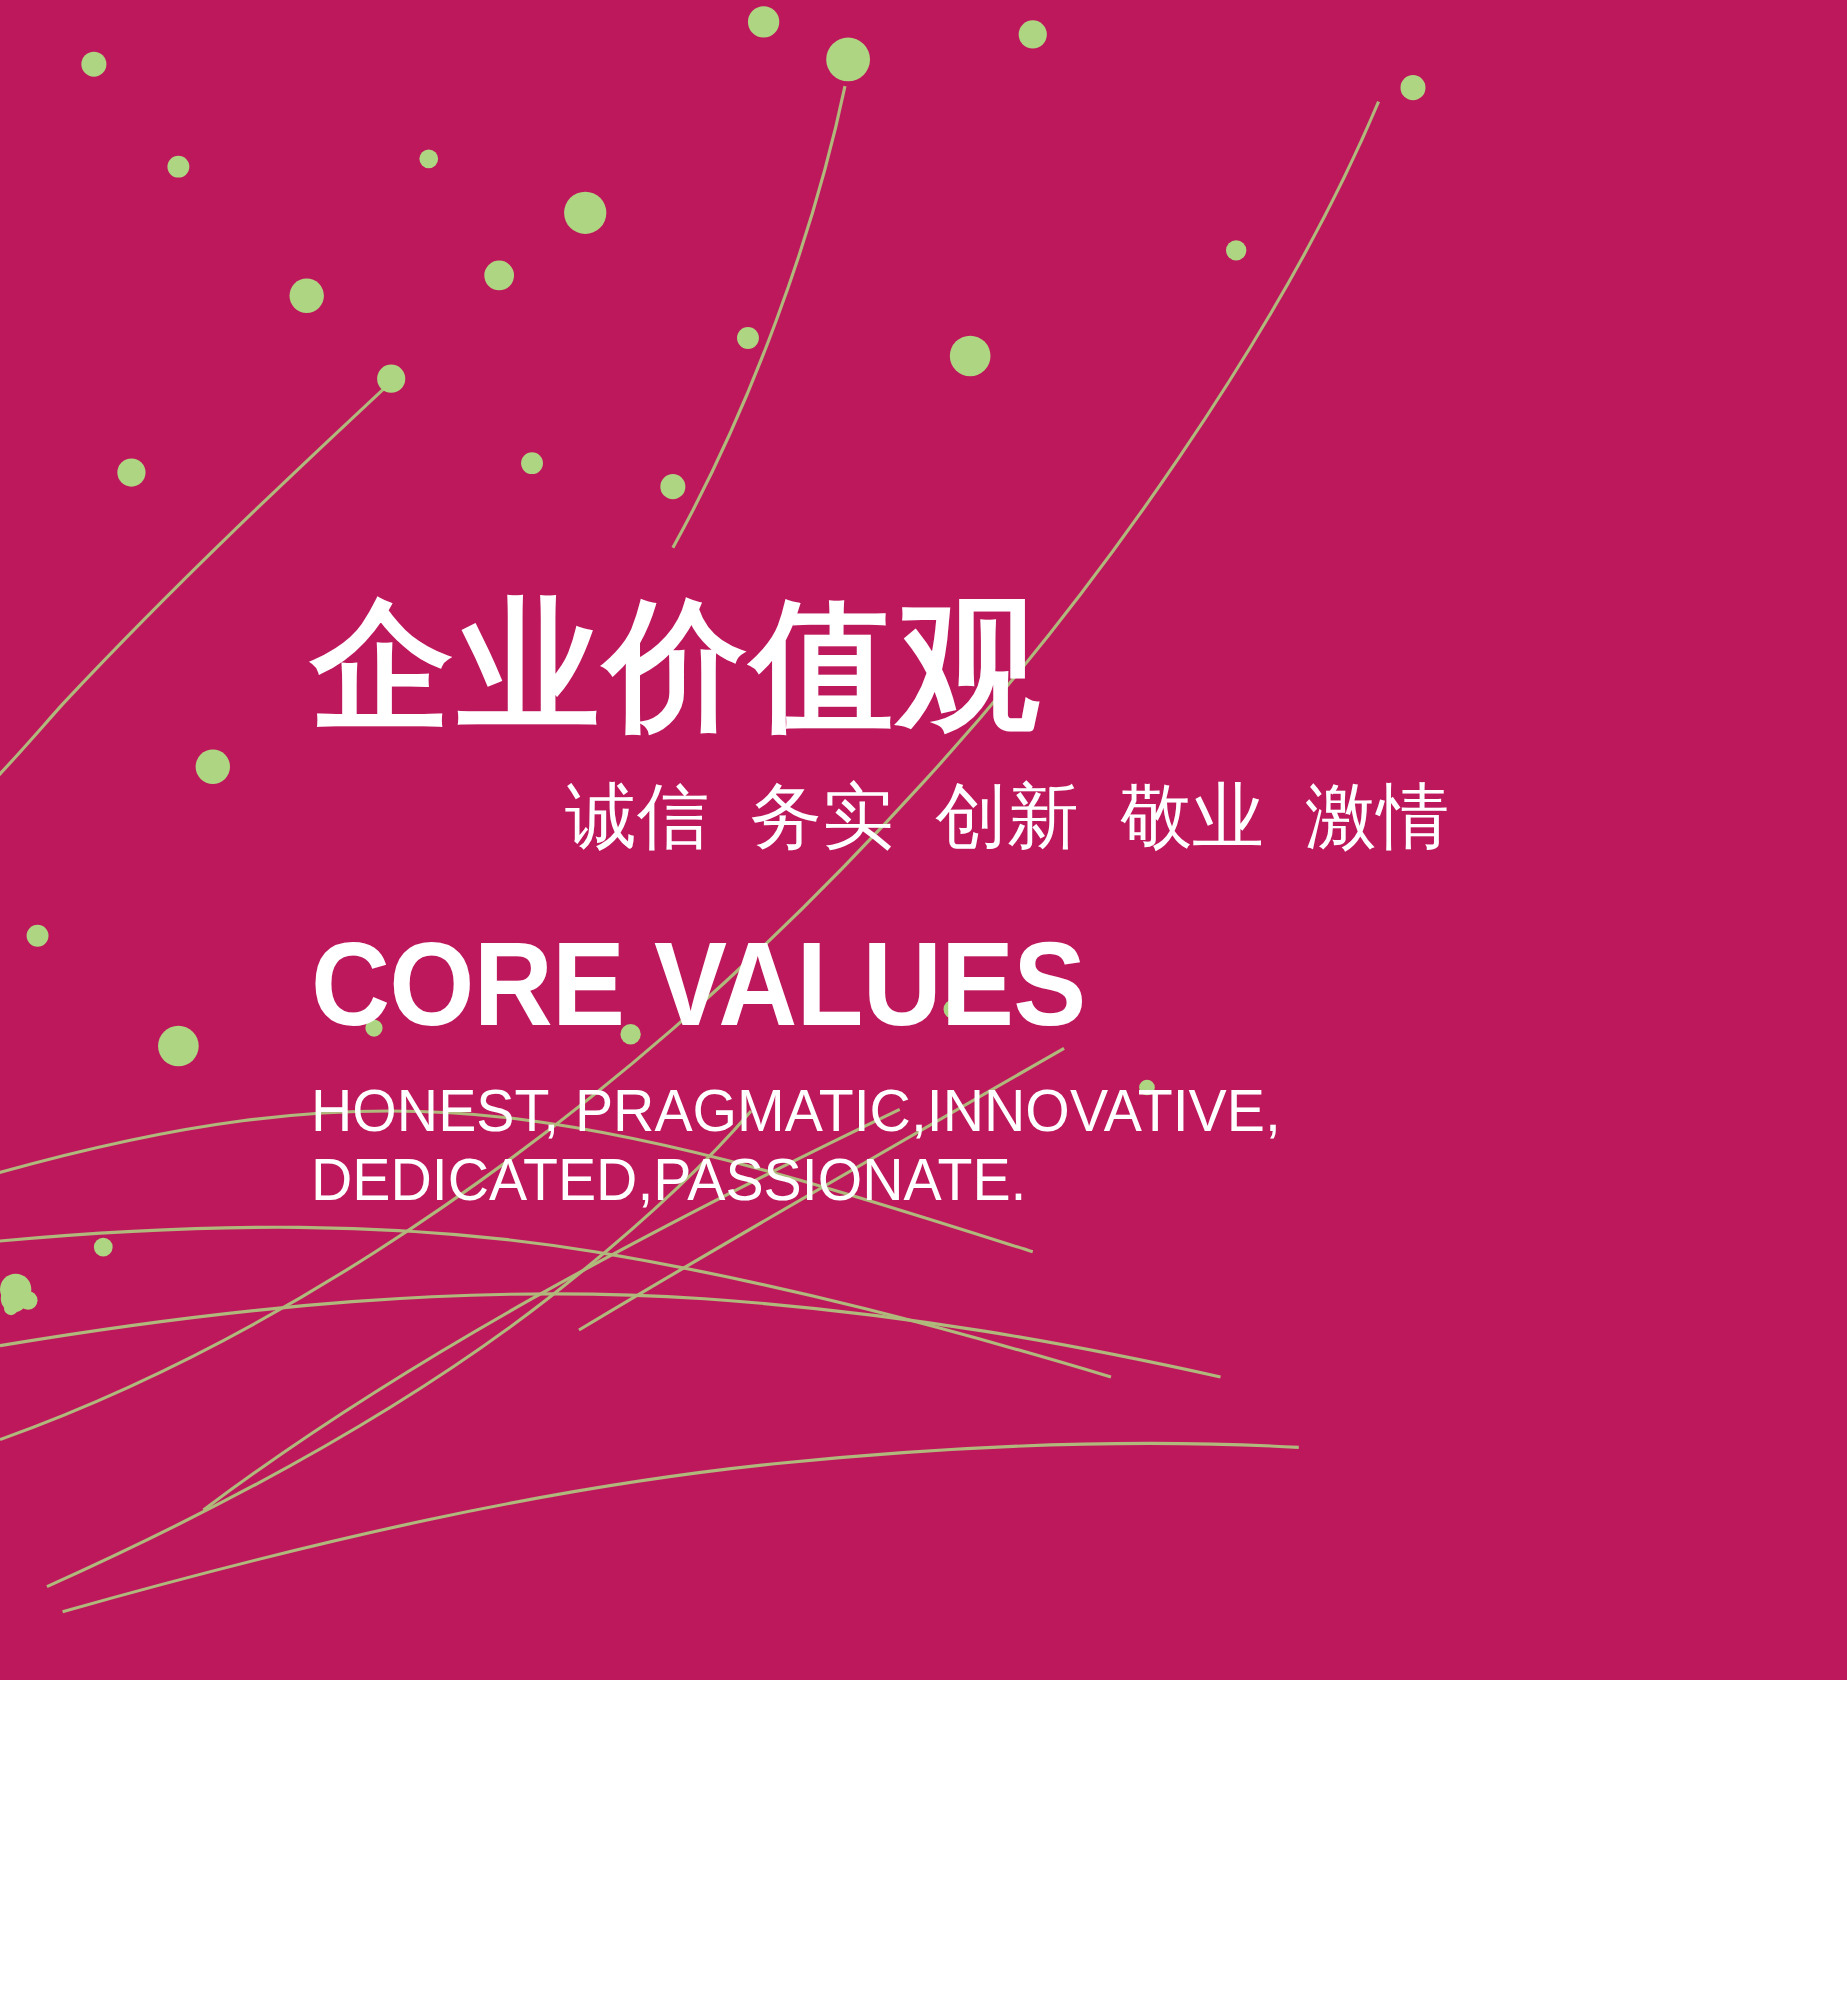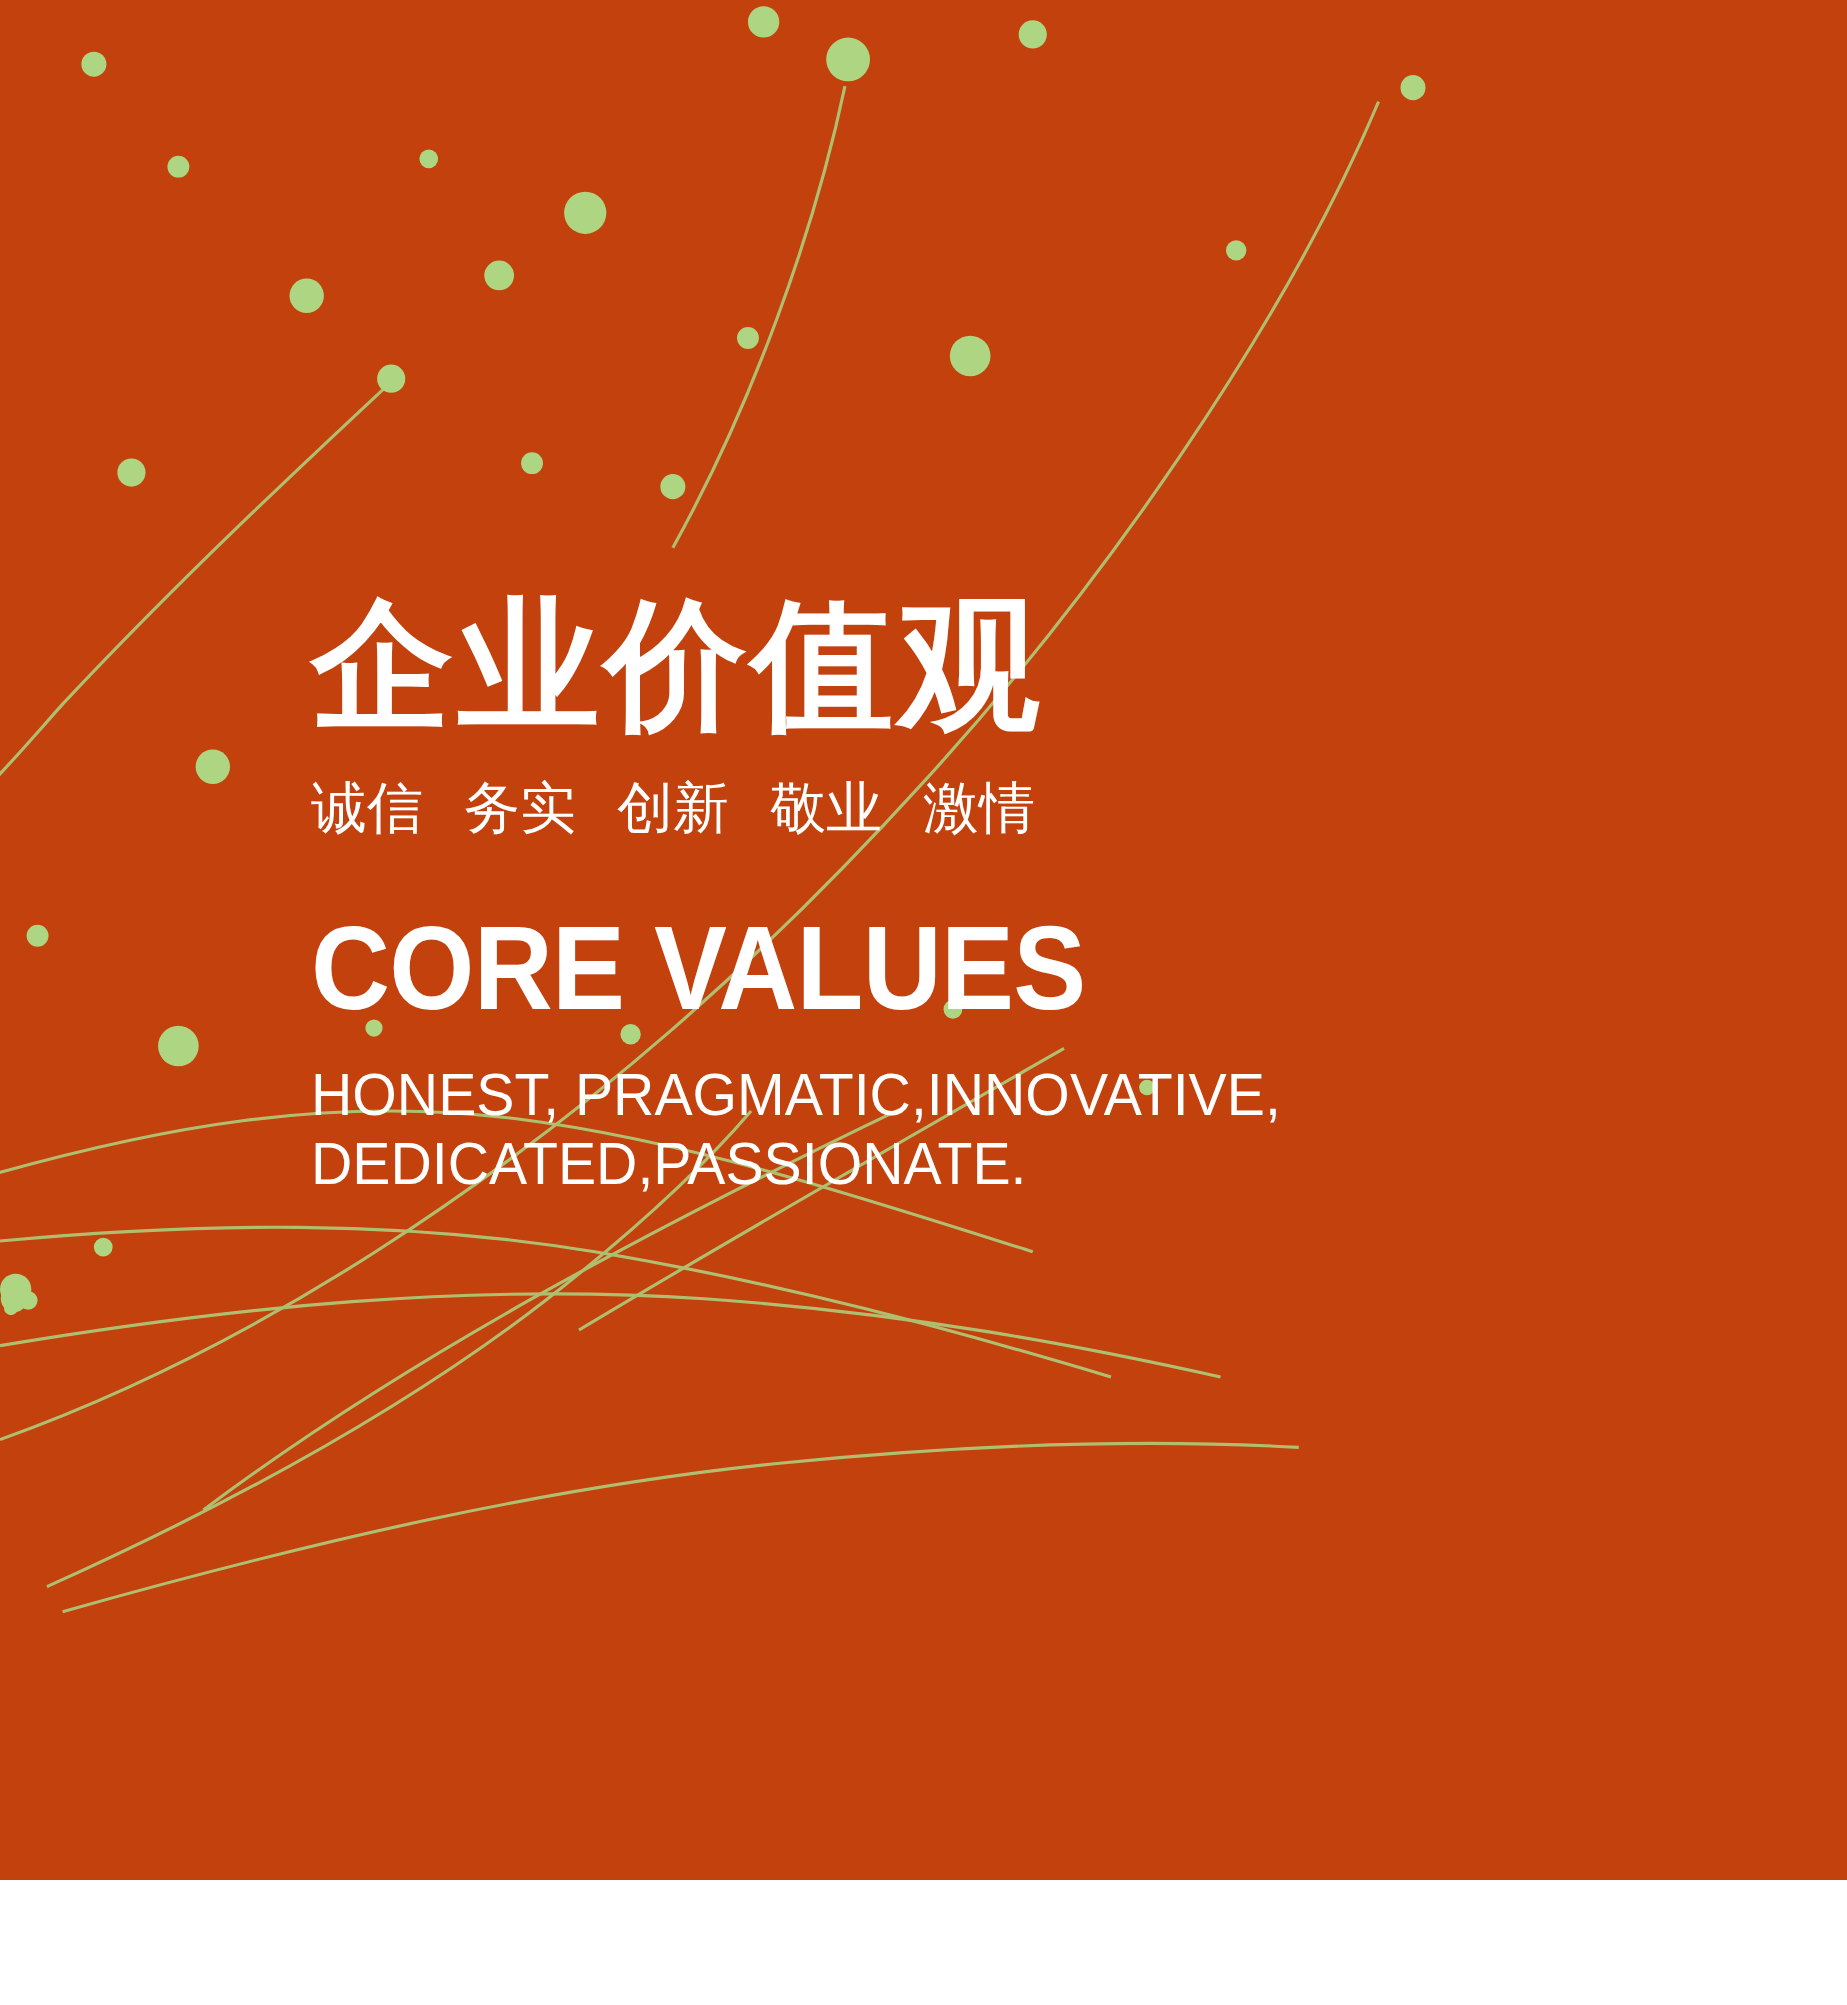--- a/index.html
+++ b/index.html
@@ -4,23 +4,23 @@
 <style>
   html, body {
     margin: 0;
     padding: 0;
     background: #ffffff;
   }
 
   #poster {
     position: relative;
     width: 1848px;
-    height: 1880px;
+    height: 1680px;
     overflow: hidden;
-    background: #c2410c;
+    background: #be185d;
     font-family: "Liberation Sans", sans-serif;
   }
 
   
   #network-bg {
     position: absolute;
     left: 0;
     top: 0;
     width: 1848px;
     height: 2006px;
@@ -40,26 +40,27 @@
     font-size: 142px;
     line-height: 1.0;
     font-weight: 700;
     letter-spacing: 4.7px;
     margin: 0;
     white-space: nowrap;
   }
 
   .cn-sub {
     color: #ffffff;
-    font-size: 56px;
+    font-size: 72px;
     line-height: 1.0;
     font-weight: 400;
     margin: 0;
     padding-top: 44px;
     white-space: nowrap;
+    text-align: center;
   }
   .cn-sub .word + .word {
     margin-left: 41px;
   }
 
   .en-title {
     color: #ffffff;
     font-size: 119px;
     line-height: 1.0;
     font-weight: 700;

